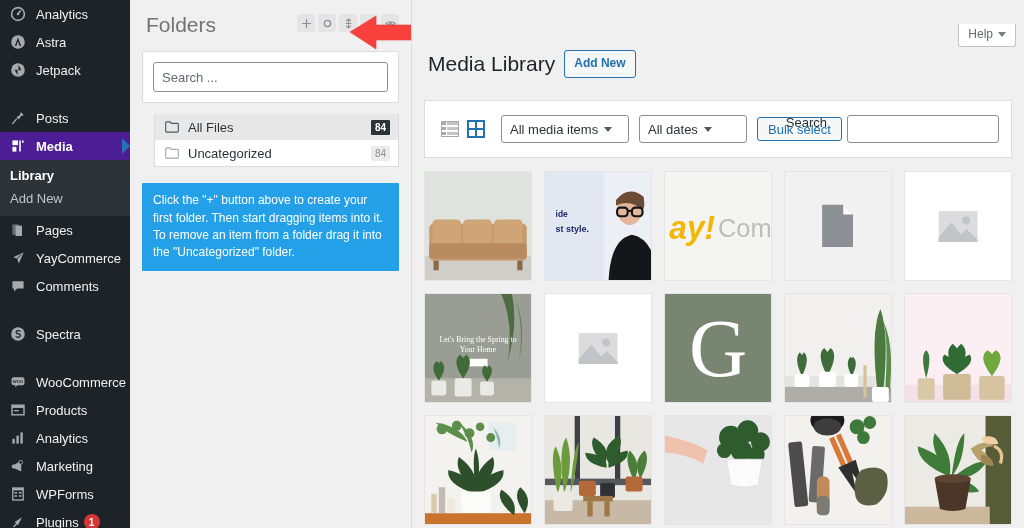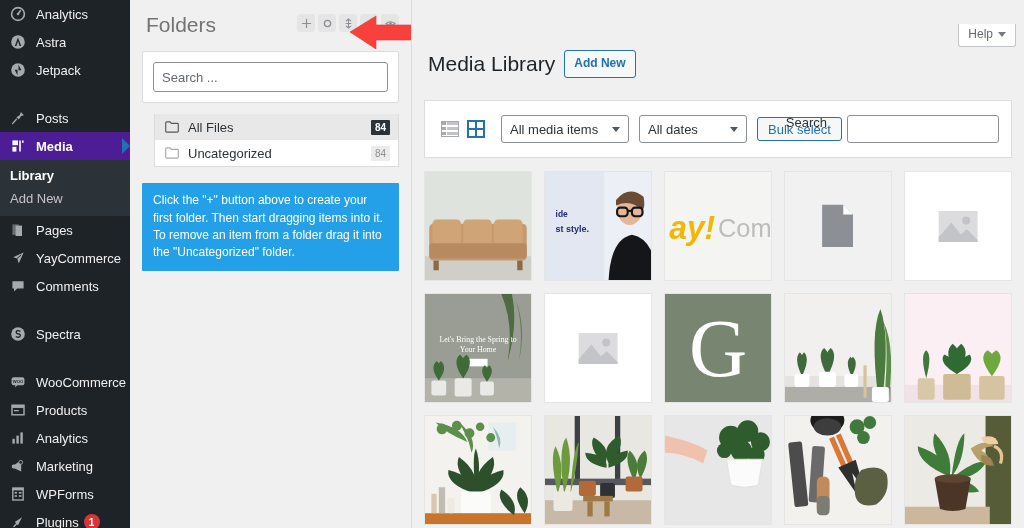--- a/index.html
+++ b/index.html
@@ -159,21 +159,21 @@
   .view-switch { display: flex; gap: 4px; margin-right: 4px; }
   .view-btn { width: 22px; height: 22px; display: flex;
     align-items: center; justify-content: center; cursor: pointer;
     color: #8c8f94; }
   .view-btn.active { color: #2271b1; }
   .view-btn svg { width: 18px; height: 18px; display: block; }
 
   .tb-select {
     height: 28px; border: 1px solid #8c8f94; border-radius: 3px;
     background: #fff; font-size: 13px; color: #2c3338;
-    display: flex; align-items: center; justify-content: space-between;
+    display: flex; align-items: center; justify-content: flex-start;
     padding: 0 8px; gap: 6px; cursor: pointer; white-space: nowrap;
   }
   #filter-type { width: 128px; }
   #filter-date { width: 108px; }
   .sel-caret { width: 0; height: 0;
     border-left: 4px solid transparent; border-right: 4px solid transparent;
     border-top: 5px solid #50575e; }
   #bulk-select-btn {
     height: 24px; border: 1px solid #2271b1; border-radius: 3px;
     background: #f6f7f7; color: #2271b1; font-size: 13px;

